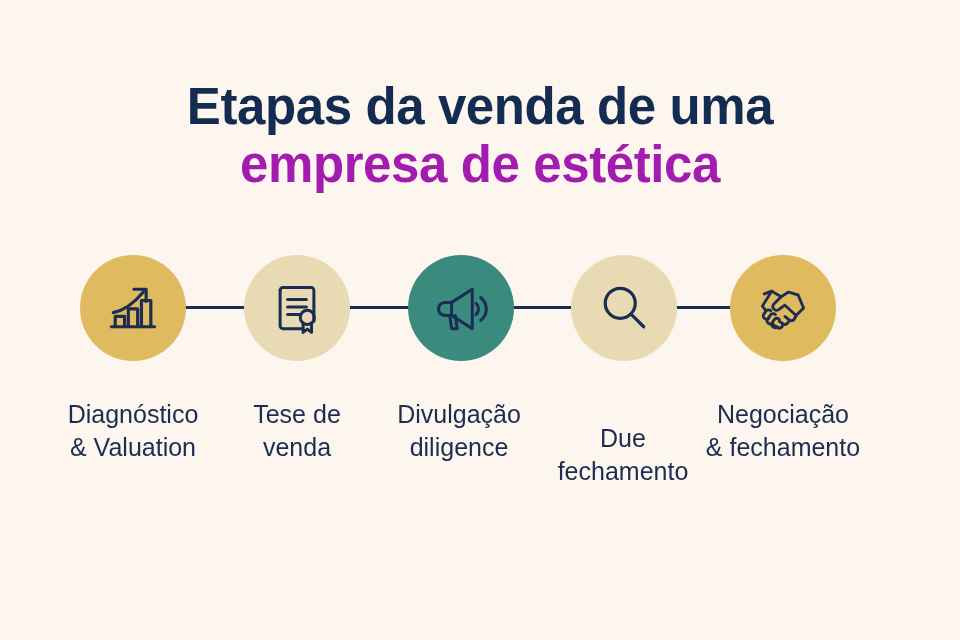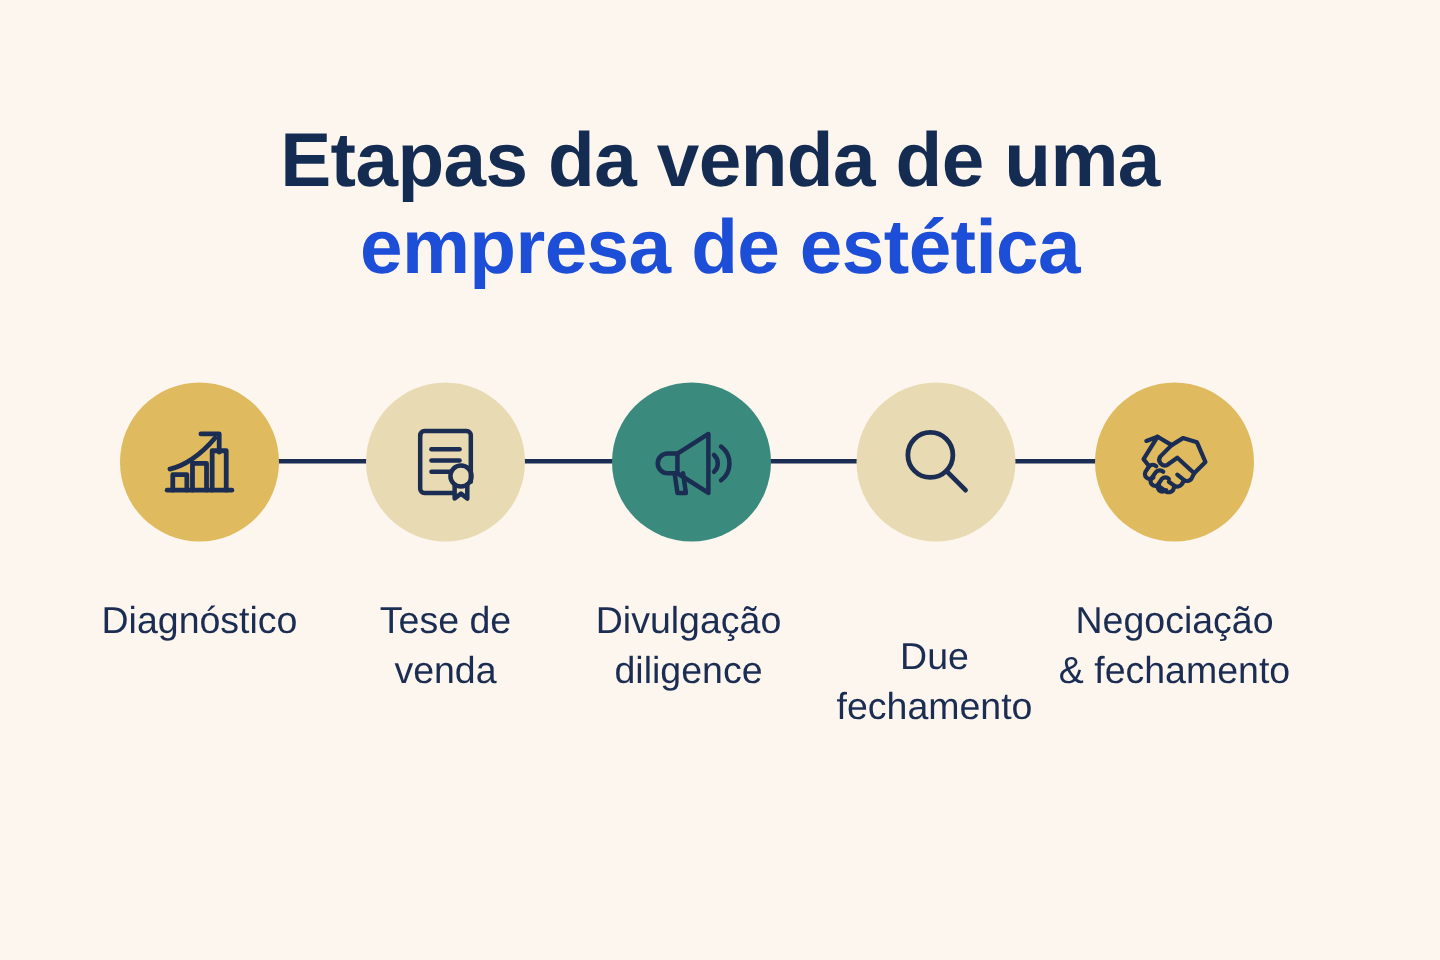--- a/index.html
+++ b/index.html
@@ -117,21 +117,21 @@
   .label-4 { left: 549px; width: 148px; margin-top: 24px; }
   .label-5 { left: 688px; width: 190px; }
 </style>
 </head>
 <body style="background: rgb(253, 246, 238);">
 
 <div class="infographic" style="background: rgb(253, 246, 238);">
 
   <div class="title-block">
     <span class="title-line" style="color: rgb(21, 44, 82);">Etapas da venda de uma</span>
-    <span class="title-line" style="color: #1d4ed8;">empresa de estética</span>
+    <span class="title-line" style="color: #a21caf;">empresa de estética</span>
   </div>
 
   <div class="steps">
 
     <div class="connector-track" style="background: rgb(27, 45, 82); height: 3px;"></div>
 
     <div class="step step-1">
       <div class="circle" style="background: rgb(223, 186, 94);">
         <svg viewBox="0 0 64 64" fill="none">
           <g stroke="#1B2D52" stroke-width="3.4" stroke-linecap="round" stroke-linejoin="round">
@@ -203,20 +203,21 @@
         </svg>
       </div>
     </div>
 
   </div>
 
   <div class="labels">
 
     <div class="label label-1">
       <span>Diagnóstico</span>
+      <span>&amp; Valuation</span>
     </div>
 
     <div class="label label-2">
       <span>Tese de</span>
       <span>venda</span>
     </div>
 
     <div class="label label-3">
       <span>Divulgação</span>
       <span>diligence</span>

